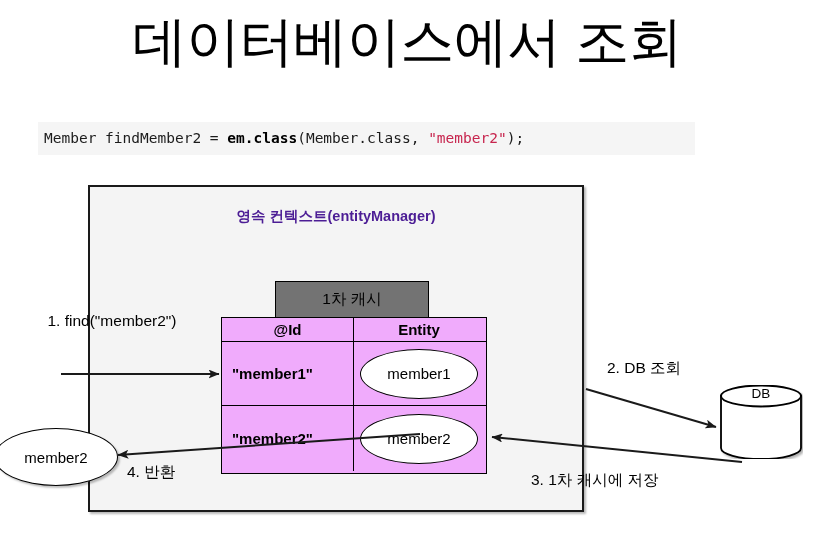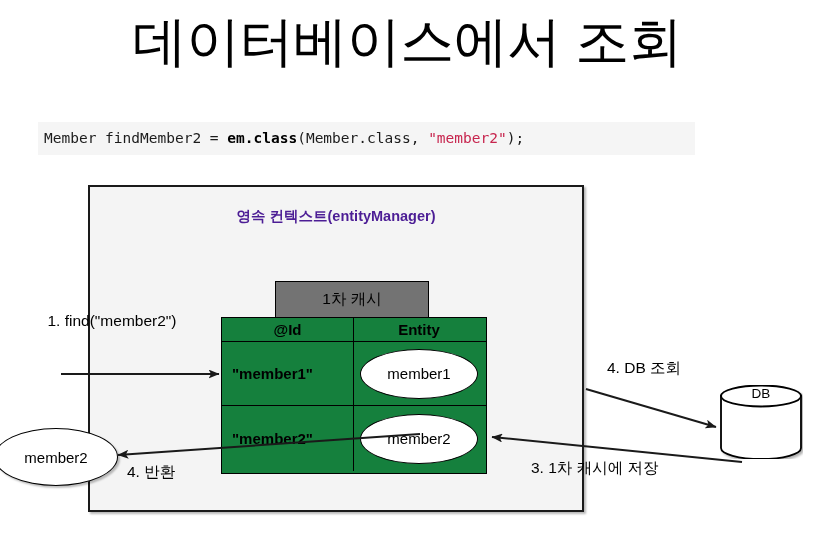--- a/index.html
+++ b/index.html
@@ -99,21 +99,21 @@
   }
 
   
   .cache-table {
     position: absolute;
     left: 221px;
     top: 317px;
     width: 266px;
     height: 157px;
     border: 1.8px solid #000000;
-    background: #15803d;
+    background: #f0abfc;
     box-sizing: border-box;
   }
   .ct-row {
     position: absolute;
     left: 0;
     width: 100%;
     box-sizing: border-box;
   }
   .ct-head {
     top: 0;
@@ -237,21 +237,21 @@
     top: 310px;
     width: 196px;
     text-align: center;
   }
   .lbl-step2 {
     left: 607px;
     top: 357px;
   }
   .lbl-step3 {
     left: 531px;
-    top: 457px;
+    top: 469px;
   }
   .lbl-step4 {
     left: 127px;
     top: 461px;
   }
 </style>
 </head>
 <body>
 
 <div id="slide">
@@ -313,17 +313,17 @@
     <line x1="586" y1="389" x2="716" y2="427" stroke="#1a1a1a" stroke-width="2" marker-end="url(#ah)"></line>
 
     <line x1="742" y1="462" x2="492" y2="437" stroke="#1a1a1a" stroke-width="2" marker-end="url(#ah)"></line>
 
     <line x1="420" y1="434" x2="118" y2="455" stroke="#1a1a1a" stroke-width="2" marker-end="url(#ah)"></line>
   </svg>
 
   <div class="step-label lbl-step1">
     <div>1. find("member2")</div>
   </div>
-  <div class="step-label lbl-step2">4. DB 조회</div>
+  <div class="step-label lbl-step2">2. DB 조회</div>
   <div class="step-label lbl-step3">3. 1차 캐시에 저장</div>
   <div class="step-label lbl-step4">4. 반환</div>
 
 </div>
 
 </body></html>

